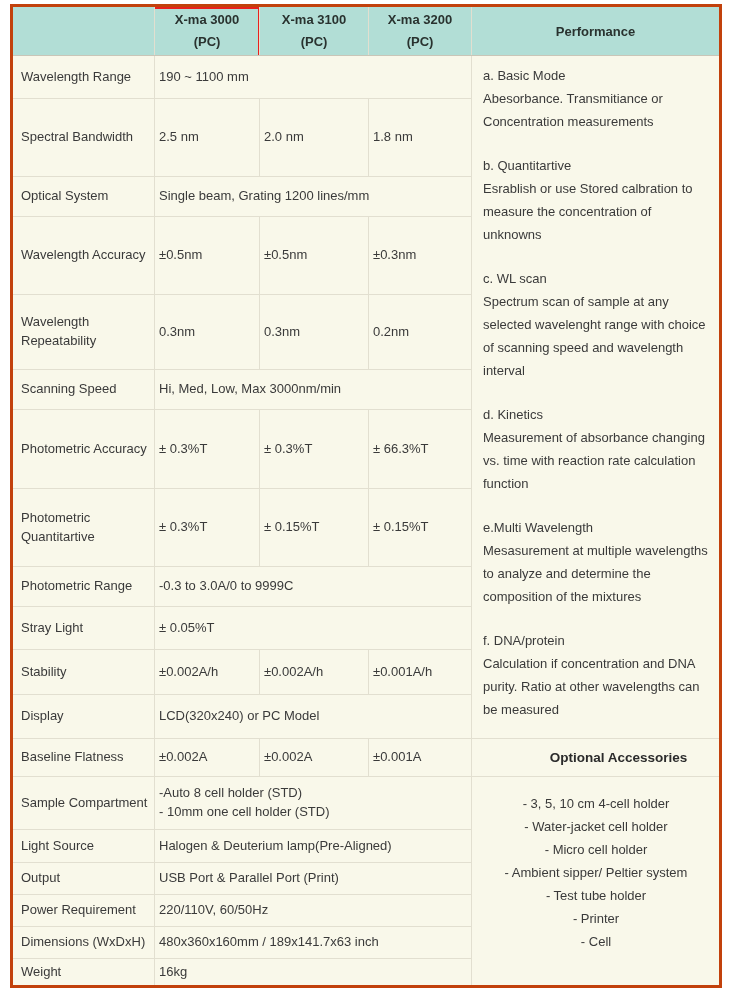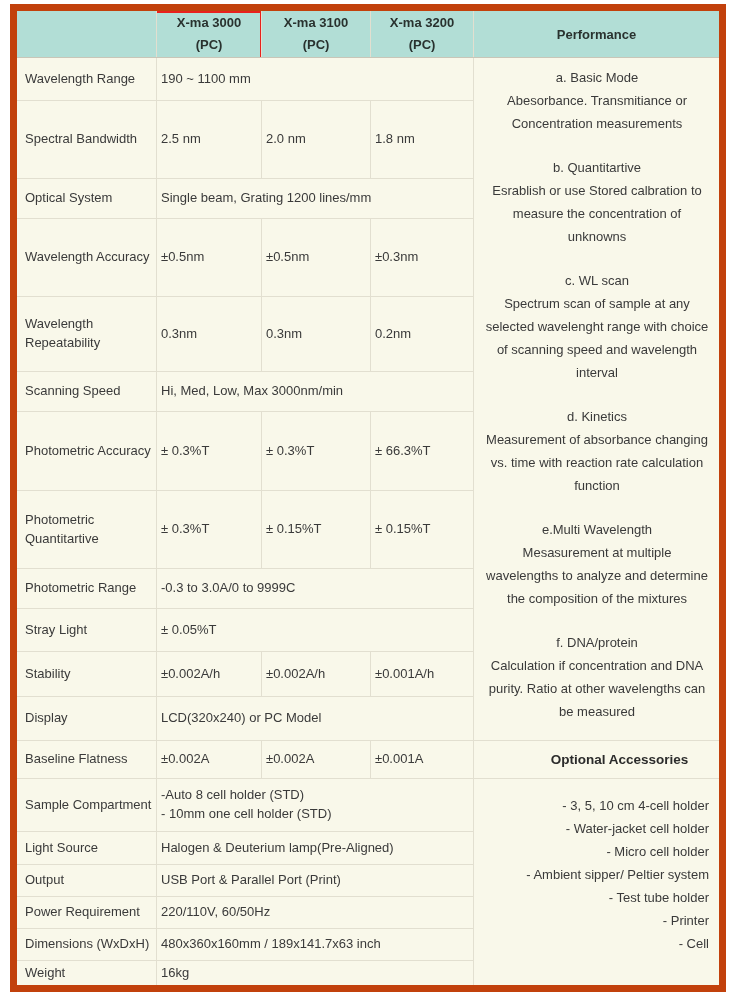--- a/index.html
+++ b/index.html
@@ -4,43 +4,43 @@
 <style>
   html,body{margin:0;padding:0;}
   body{background:#ffffff;}
   .page{
     width:740px;height:999px;background:#ffffff;overflow:hidden;
     font-family:"Liberation Sans",sans-serif;color:#3a3a3a;
   }
   table.spec{
     border-collapse:collapse;table-layout:fixed;width:709px;
     margin:4px 0 0 10px;font-size:13px;
-    border:7px solid #c2410c;
+    border:3px solid #c2410c;
   }
   .spec th,.spec td{border:1px solid #e2dfd0;overflow:hidden;}
   .spec th{
     background:#b2ded6;font-weight:bold;color:#29322f;
     text-align:center;vertical-align:middle;font-size:13px;
     border-bottom:1px solid #c9c6b8;
   }
   .spec td{background:#f9f8ea;}
   td.label{text-align:left;vertical-align:middle;padding:2px 3px 2px 8px;line-height:1.45;}
   td.val{text-align:left;vertical-align:middle;white-space:pre-line;line-height:1.45;padding:2px 4px;}
   th.model{position:relative;}
   .model-text{white-space:pre-line;line-height:1.7;display:block;}
   .red-frame{
     position:absolute;top:-2px;left:-4px;right:-3px;bottom:-5px;
     border:4px solid #e8211d;pointer-events:none;z-index:3;
   }
-  td.perf-cell{vertical-align:top;text-align:center;padding:8px 10px 0 11px;}
+  td.perf-cell{vertical-align:top;text-align:left;padding:8px 10px 0 11px;}
   .perf-inner{max-height:668px;overflow:hidden;line-height:23px;}
   .perf-section{margin:0 0 21px 0;}
   .perf-section:last-child{margin-bottom:0;}
   td.acc-title{text-align:center;vertical-align:middle;font-weight:bold;font-size:13.5px;color:#2b2b2b;padding-left:47px;}
-  td.acc-cell{vertical-align:top;text-align:right;padding:15px 10px 0 11px;}
+  td.acc-cell{vertical-align:top;text-align:center;padding:15px 10px 0 11px;}
   .acc-inner{max-height:188px;overflow:hidden;line-height:23px;}
 </style>
 </head>
 <body>
 
 <div class="page">
   <table class="spec">
     <colgroup>
       <col style="width:143px">
         <col style="width:105px">

